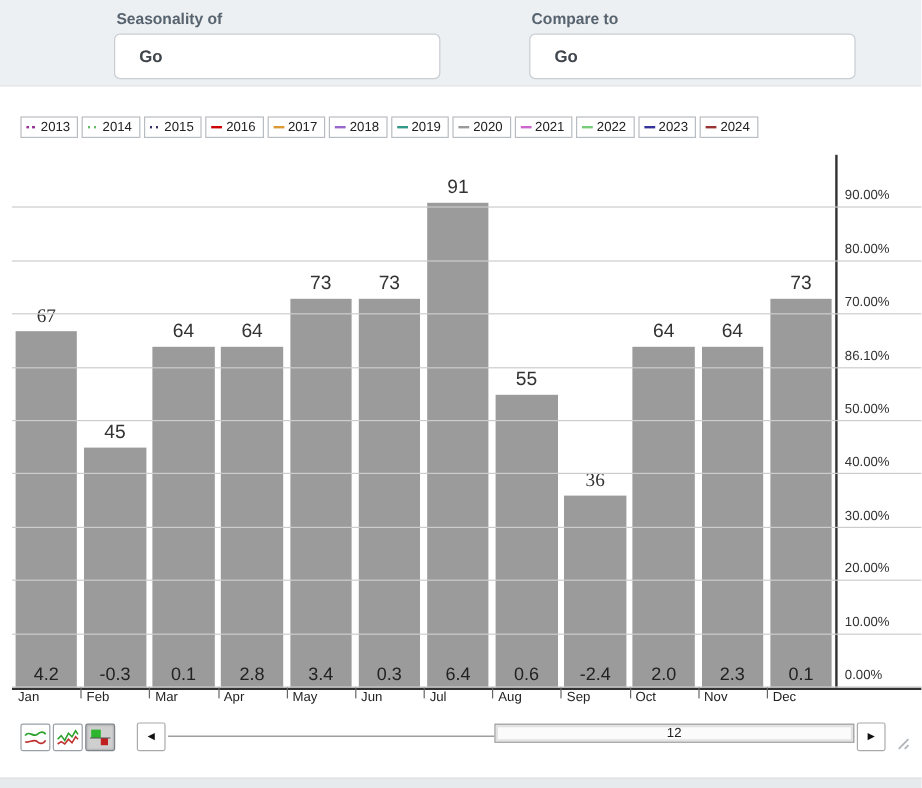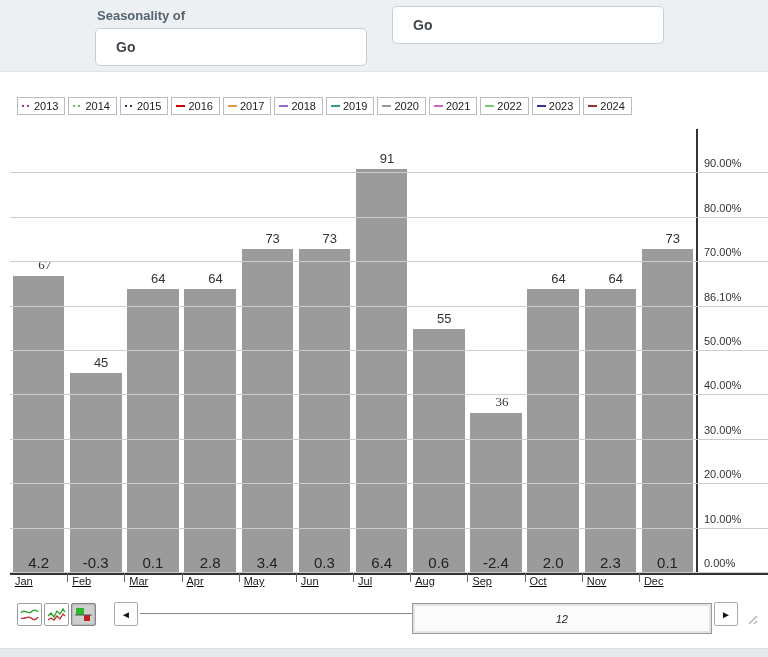--- a/index.html
+++ b/index.html
@@ -1,21 +1,21 @@
 <!DOCTYPE html>
 <html><head>
 <meta charset="utf-8">
 <style>
   * { margin:0; padding:0; box-sizing:border-box; }
   html,body { width:768px; height:657px; background:#fff; overflow:hidden;
               font-family:"Liberation Sans", sans-serif; }
 
   
   .topbar { background:#edf0f3; border-bottom:1px solid #e2e5e8;
-            height:72px; padding:6px 0 0 95px; display:flex; gap:25px; }
+            height:72px; padding:6px 0 0 95px; display:flex; gap:74px; }
   .sym-group { width:272px; }
   .sym-label { font-size:13px; font-weight:bold; color:#57636e; margin:2px 0 5px 2px; }
   .sym-box { background:#fff; border:1px solid #c9ced3; border-radius:5px;
              height:38px; display:flex; align-items:center; padding:0 12px; }
   .sym-value { flex:1; border:0; outline:0; font-size:15px; font-weight:bold; color:#111;
                font-family:"Liberation Sans", sans-serif; background:transparent; min-width:0;}
   .sym-value::placeholder { color:#a9b0b6; font-weight:normal; }
   .go-btn { font-size:14px; font-weight:bold; color:#3e454c; cursor:pointer; padding-left:8px; }
 
   
@@ -28,63 +28,64 @@
 
   .chart-wrap { position:relative; height:444px; margin:14px 0 0 10px; }
   .gridline { position:absolute; left:0; right:0; height:1px; background:#ccc; }
   .axis-v { position:absolute; top:0; bottom:0; right:70px; width:2px; background:#333; }
   .axis-h { position:absolute; left:0; right:0; bottom:-2px; height:2px; background:#333; }
   .ytick { position:absolute; right:2px; width:62px; font-size:11px; color:#333; text-align:left; }
 
   .plot { position:absolute; left:0; right:72px; top:0; bottom:0; display:flex; }
   .bar-col { flex:1; position:relative; }
   .bar { position:absolute; left:5%; right:5%; bottom:0; background:#9b9b9b; }
-  .bar-top-label { position:absolute; left:0; right:16px; text-align:right;
-                   font-size:13px; color:#333; }
+  .bar-top-label { position:absolute; left:0; right:0; text-align:center;
+                   font-size:16px; color:#333; }
   .bar-bot-label { position:absolute; left:0; right:0; bottom:2px; text-align:center;
                    font-size:15px; color:#222; z-index:2; }
 
-  .month-row { display:flex; margin:2px 0 0 10px; padding-right:72px; height:18px;text-decoration:underline; }
+  .month-row { display:flex; margin:2px 0 0 10px; padding-right:72px; height:18px; }
   .month-cell { flex:1; font-size:11px; color:#222; padding-left:5px; position:relative; }
   .month-cell::before { content:""; position:absolute; left:0; top:-2px; width:1px; height:9px; background:#666; }
   .month-cell:first-child::before { display:none; }
 
   
   .footer { display:flex; align-items:center; margin:8px 10px 0 17px; height:26px; }
   .icon-btn { width:25px; height:23px; background:#fff; border:1px solid #9aa0a5;
               border-radius:2px; margin-right:2px; display:flex; align-items:center;
               justify-content:center; cursor:pointer; }
   .icon-btn.selected { background:#cfcfcf; border-color:#7e8489;
                        box-shadow:inset 0 0 2px rgba(0,0,0,.35); }
   .arrow-btn { width:24px; height:24px; background:#fff; border:1px solid #aaa;
                border-radius:2px; font-size:10px; color:#111; display:flex;
                align-items:center; justify-content:center; cursor:pointer; }
   .arrow-left { margin-left:16px; }
   .scroll-track { flex:1; position:relative; height:24px; margin:0 2px; }
   .track-line { position:absolute; left:0; right:0; top:11px; height:1px; background:#888; }
-  .scroll-thumb { position:absolute; left:47.5%; right:0; top:1px; height:31px;
+  .scroll-thumb { position:absolute; left:47.5%; right:0; top:1px; height:16px;
                   background:#fbfbfb; border:1px solid #999;
                   box-shadow:inset 0 0 0 2px #e3e3e3; display:flex; align-items:center;
-                  justify-content:center; font-size:11px; color:#222; cursor:grab;font-style:italic; }
+                  justify-content:center; font-size:11px; color:#222; cursor:grab; }
   .resize-grip { width:14px; height:14px; margin:8px 0 0 6px; cursor:nwse-resize; }
 
   .bottom-strip { position:absolute; left:0; right:0; bottom:0; height:9px;
                   background:#e7eaec; border-top:1px solid #dcdfe2; }
 </style>
 </head>
 <body>
 
 <div class="topbar">
   <div class="sym-group">
     <div class="sym-label">Seasonality of</div>
     <div class="sym-box">
       <span class="go-btn">Go</span>
     </div>
   </div>
   <div class="sym-group">
+    <div class="sym-label">Compare to</div>
     <div class="sym-box">
       <span class="go-btn">Go</span>
     </div>
   </div>
 </div>
 
 <div class="panel">
   <div class="legend" id="legend">
       <div class="legend-chip">
         <span class="lg-marker" style="background: repeating-linear-gradient(90deg, rgb(153, 51, 153) 0px, rgb(153, 51, 153) 2px, transparent 2px, transparent 5px);"></span>

